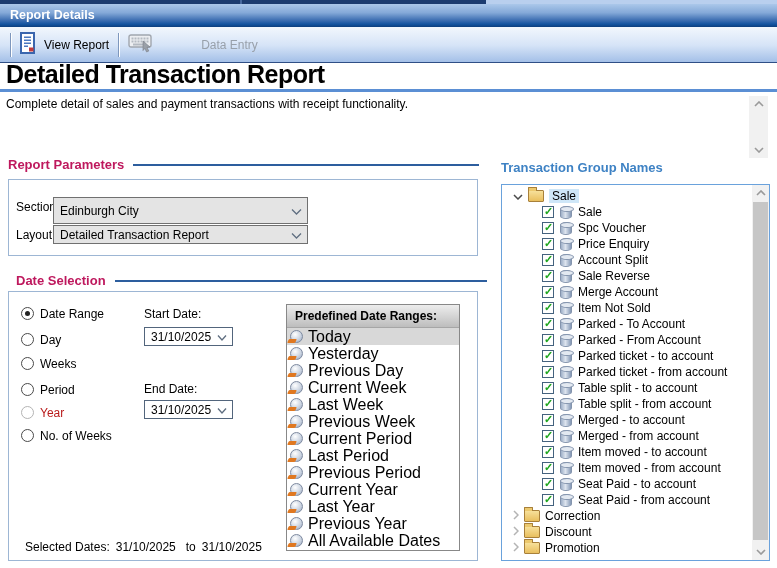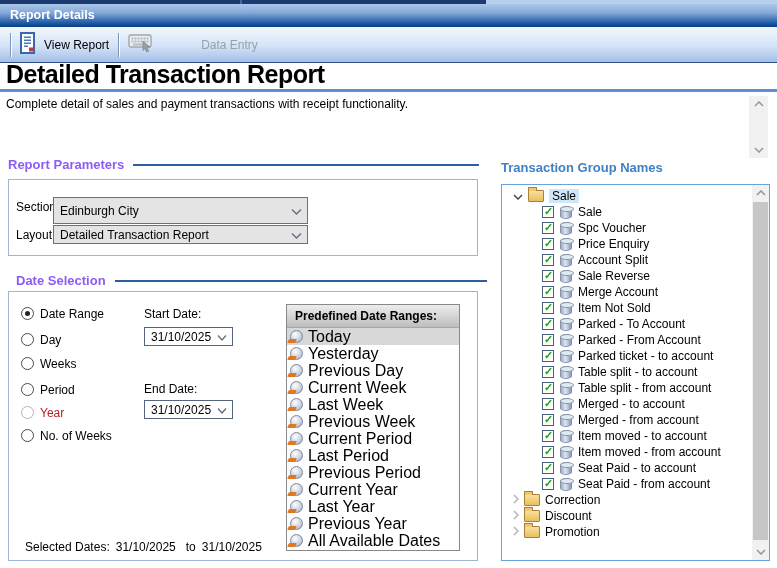--- a/index.html
+++ b/index.html
@@ -38,21 +38,21 @@
   .page-title { position:absolute; top:60px; left:6px; font-size:25px; font-weight:bold; letter-spacing:-0.5px; }
   .title-rule { position:absolute; top:89px; left:0; width:777px; height:3px; background:#5b8fd4; }
   .page-desc  { position:absolute; top:97px; left:6px; font-size:12px; }
 
   
   .vscroll { background:#f1f1f1; display:flex; flex-direction:column; justify-content:space-between; align-items:center; }
   .vscroll .sb-btn { width:100%; height:16px; display:flex; align-items:center; justify-content:center; }
   .desc-scroll { position:absolute; left:749px; top:96px; width:19px; height:62px; }
 
   
-  .sec-h { position:absolute; display:flex; align-items:center; gap:9px; font-weight:bold; font-size:13px; color:#8b5cf6; white-space:nowrap; }
+  .sec-h { position:absolute; display:flex; align-items:center; gap:9px; font-weight:bold; font-size:13px; color:#be185d; white-space:nowrap; }
   .sec-h .sec-line { height:2px; background:#2d5e9e; flex:1; margin-top:1px; }
 
   
   .panel-box { position:absolute; border:1px solid #9db6d4; background:#fff; }
   .params-box { left:8px; top:179px; width:470px; height:77px; }
   .date-box   { left:8px; top:291px; width:470px; height:270px; }
   .tree-box   { left:501px; top:184px; width:269px; height:377px; border-color:#6aa2dc; }
 
   .form-label { position:absolute; font-size:12px; white-space:nowrap; }
 
@@ -377,20 +377,25 @@
         <span>Parked - From Account</span>
       </div>
     <div class="tree-row tree-child">
         <span class="cb"></span>
         <span class="cyl"></span>
         <span>Parked ticket - to account</span>
       </div>
     <div class="tree-row tree-child">
         <span class="cb"></span>
         <span class="cyl"></span>
+        <span>Parked ticket - from account</span>
+      </div>
+    <div class="tree-row tree-child">
+        <span class="cb"></span>
+        <span class="cyl"></span>
         <span>Table split - to account</span>
       </div>
     <div class="tree-row tree-child">
         <span class="cb"></span>
         <span class="cyl"></span>
         <span>Table split - from account</span>
       </div>
     <div class="tree-row tree-child">
         <span class="cb"></span>
         <span class="cyl"></span>

